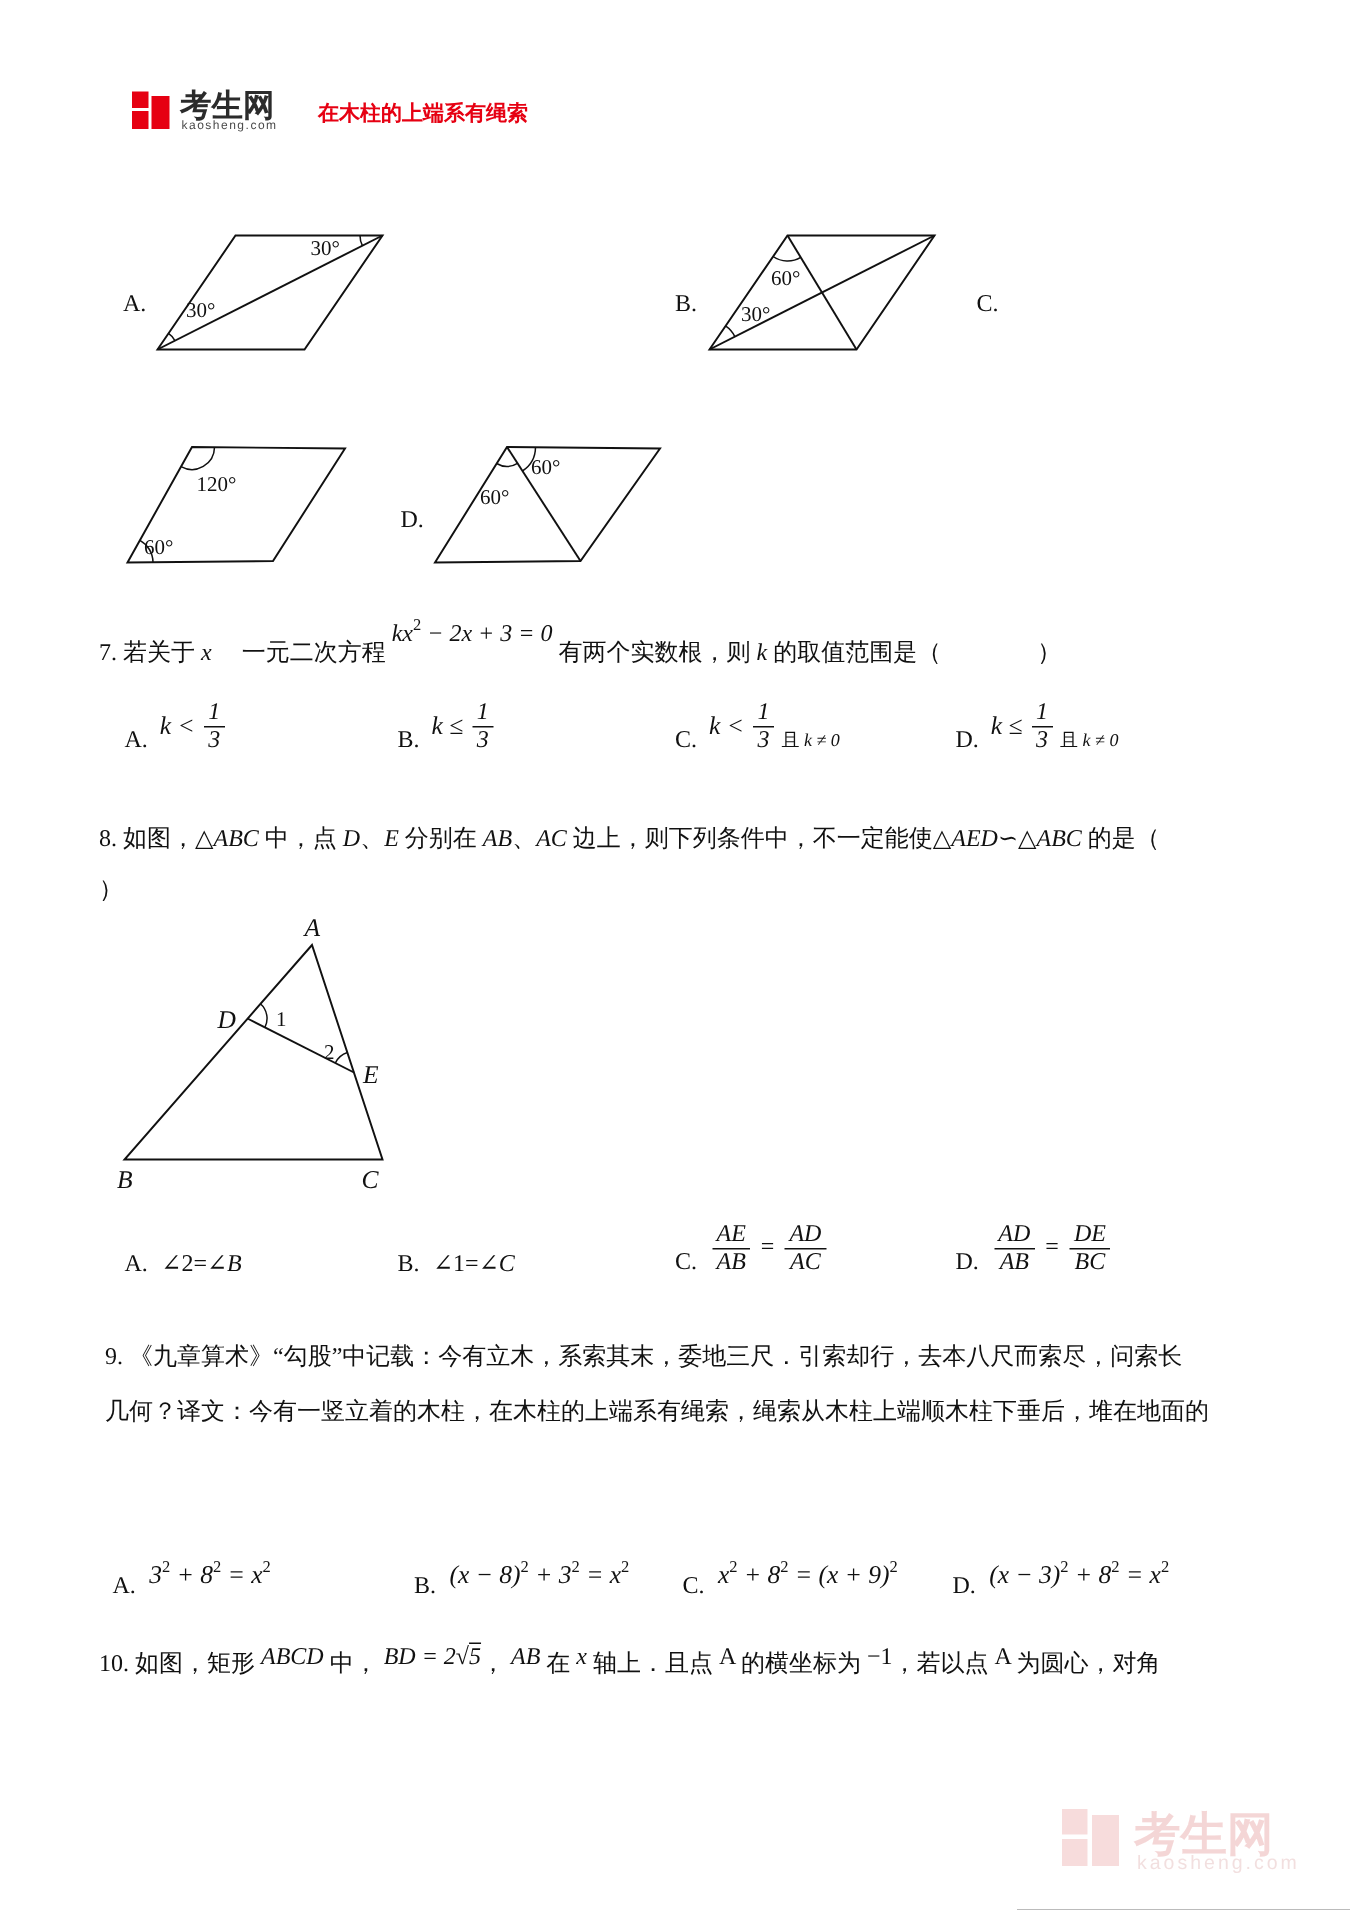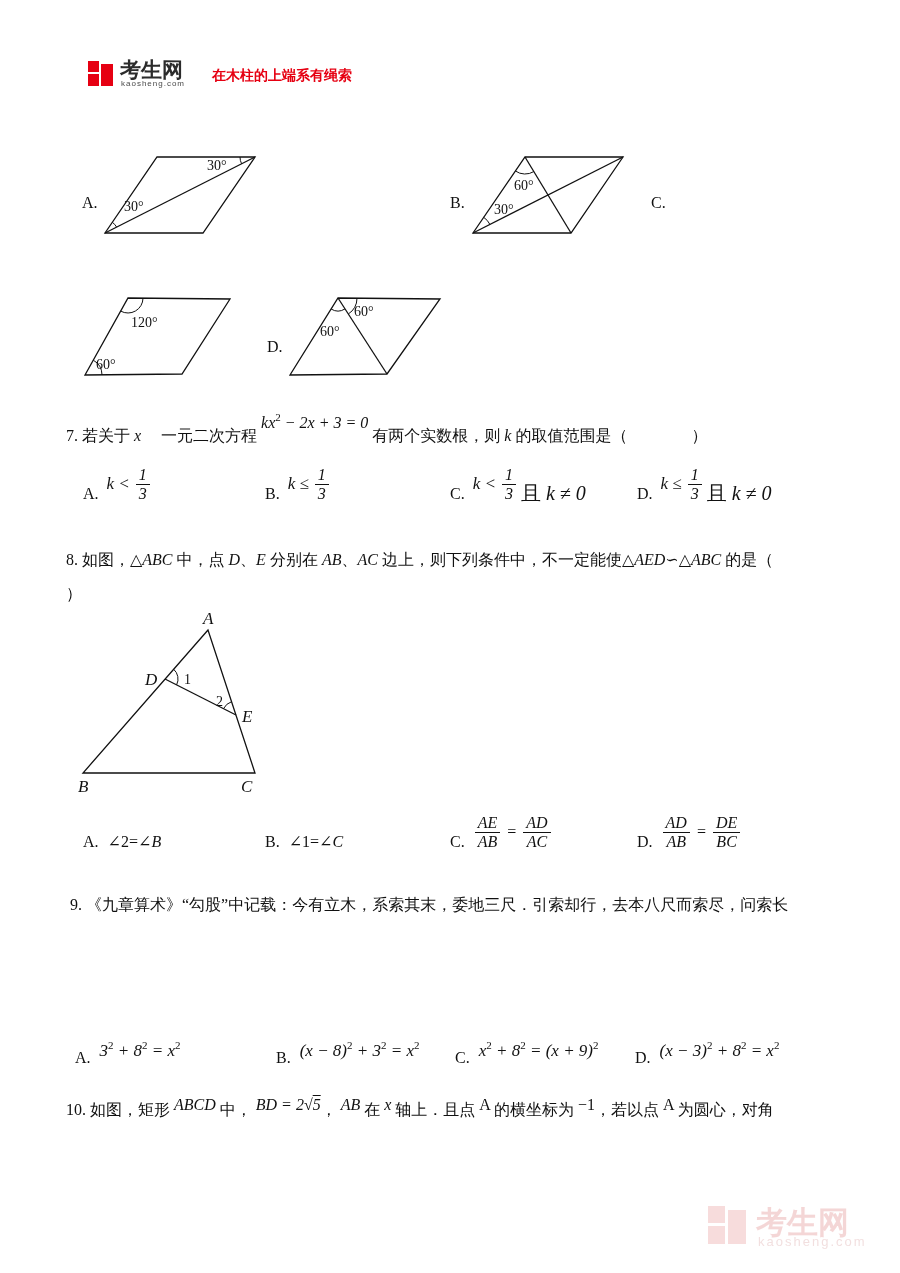--- a/index.html
+++ b/index.html
@@ -30,21 +30,21 @@
   .mraise{position:relative;top:-13px;}
   .mraise-sm{position:relative;top:-5px;}
   .mov{text-decoration:overline;}
   
   .optletter{position:absolute;font-size:16px;white-space:nowrap;}
   .optline{position:absolute;font-size:16px;white-space:nowrap;}
   .optline .letter2{margin-right:9px;}
   .opt{position:absolute;display:flex;align-items:center;height:52px;font-size:16px;white-space:nowrap;}
   .opt .letter{position:relative;top:10px;margin-right:8px;}
   .opt .rich{margin-right:4px;font-size:17px;}
-  .opt .suffix{position:relative;top:9px;margin-left:3px;font-size:20px;}
+  .opt .suffix{position:relative;top:9px;margin-left:3px;font-size:12px;}
   .frac{display:inline-flex;flex-direction:column;align-items:center;vertical-align:middle;
         font-family:"Liberation Serif","DejaVu Serif",serif;font-style:italic;
         font-size:16px;line-height:1.1;margin:0 2px;}
   .frac .num{border-bottom:1.3px solid #111;padding:0 3px;}
   .frac .den{padding:0 3px;}
   .opt .eq{margin:0 5px;font-family:"Liberation Serif","DejaVu Serif",serif;}
   .q9f{position:relative;top:-7px;font-size:17px;}
   
   svg.fig{position:absolute;overflow:visible;}
   svg.fig polygon, svg.fig line, svg.fig path{fill:none;stroke:#111;stroke-width:1.3px;}
@@ -204,20 +204,21 @@
         <span class="den">AB</span>
       </span>
     <span class="eq">=</span>
     <span class="frac">
         <span class="num">DE</span>
         <span class="den">BC</span>
       </span>
   </div>
 
   <div class="line" style="left:70px;top:893px">9. 《九章算术》“勾股”中记载：今有立木，系索其末，委地三尺．引索却行，去本八尺而索尽，问索长</div>
+  <div class="line" style="left:70px;top:930px">几何？译文：今有一竖立着的木柱，在木柱的上端系有绳索，绳索从木柱上端顺木柱下垂后，堆在地面的</div>
 
   <div class="optline" style="left:75px;top:1046px">
     <span class="letter2">A.</span><span class="q9f rich"><span class="mi">3</span><span class="msup">2</span><span class="mi"> + 8</span><span class="msup">2</span><span class="mi"> = x</span><span class="msup">2</span></span>
   </div>
   <div class="optline" style="left:276px;top:1046px">
     <span class="letter2">B.</span><span class="q9f rich"><span class="mi">(x − 8)</span><span class="msup">2</span><span class="mi"> + 3</span><span class="msup">2</span><span class="mi"> = x</span><span class="msup">2</span></span>
   </div>
   <div class="optline" style="left:455px;top:1046px">
     <span class="letter2">C.</span><span class="q9f rich"><span class="mi">x</span><span class="msup">2</span><span class="mi"> + 8</span><span class="msup">2</span><span class="mi"> = (x + 9)</span><span class="msup">2</span></span>
   </div>

